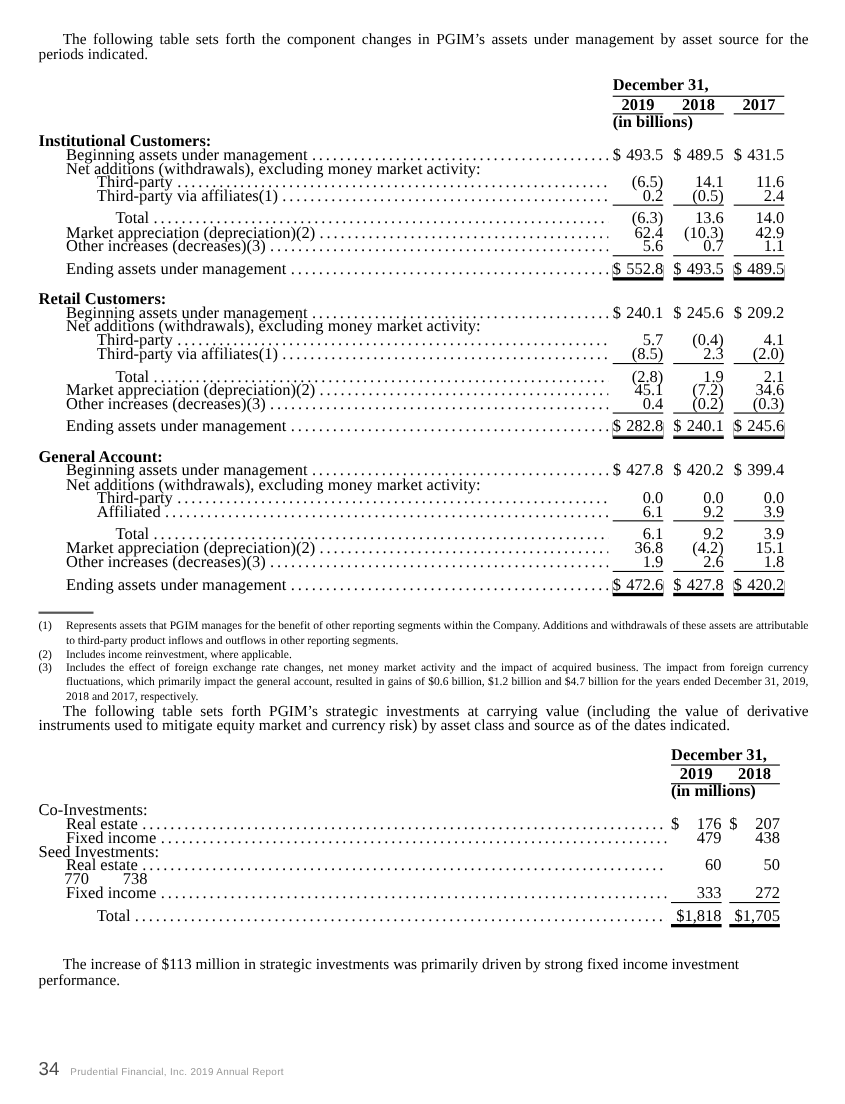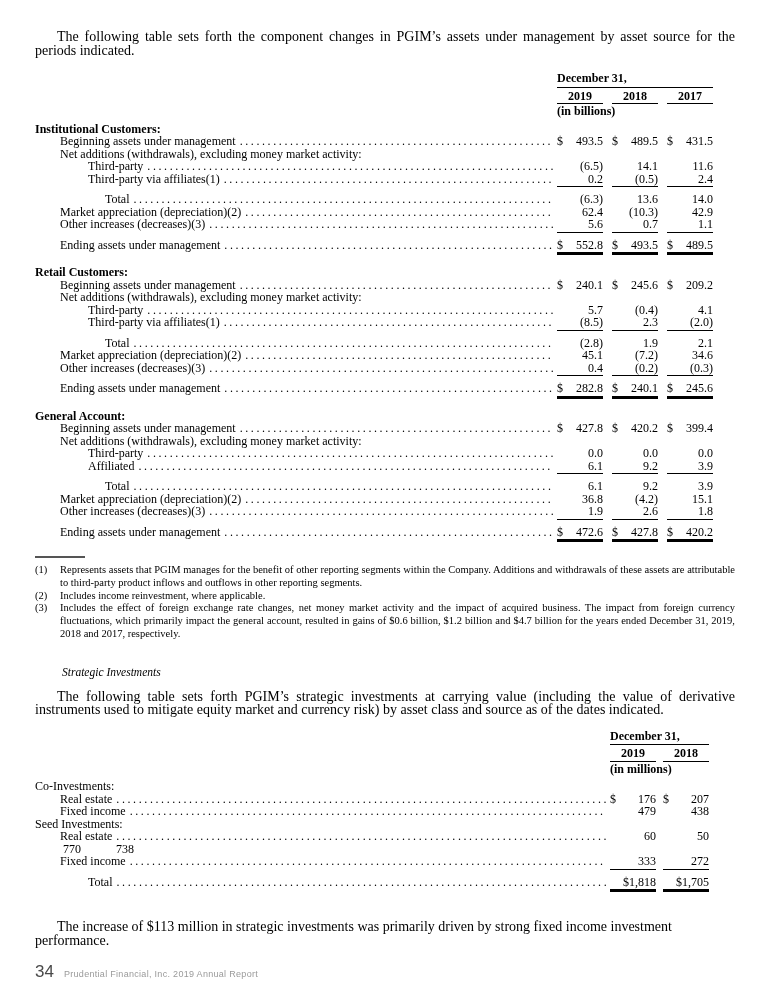--- a/index.html
+++ b/index.html
@@ -4,21 +4,21 @@
 <style>
   html,body{margin:0;padding:0;background:#fff;}
   body{width:768px;height:1004px;overflow:hidden;position:relative;
        font-family:"Liberation Serif", serif;color:#000;}
   .page{position:relative;box-sizing:border-box;width:768px;height:1004px;
         padding:30px 33px 0 35px;}
   .para{font-size:14px;line-height:13.5px;margin:0;text-align:justify;}
   .indent{text-indent:22px;}
 
   
-  .fin-table{font-size:12px;line-height:12.5px;}
+  .fin-table{font-size:15px;line-height:12.5px;}
   .t1{margin-top:15px;padding-right:22px;}
   .t2{margin-top:13px;padding-right:26px;}
   .t-row{display:flex;align-items:baseline;}
   .hrow{align-items:flex-end;}
   .t-label{flex:1;display:flex;align-items:baseline;min-width:0;white-space:nowrap;}
   .ind1{padding-left:25px;}
   .ind2{padding-left:53px;}
   .ind3{padding-left:70px;}
   .lab.b{font-weight:bold;}
   .dots{flex:1 1 auto;overflow:hidden;white-space:nowrap;min-width:6px;
@@ -548,21 +548,20 @@
     <div class="fn">
       <span class="fn-num">(2)</span>
       <span class="fn-text">Includes income reinvestment, where applicable.</span>
     </div>
     <div class="fn">
       <span class="fn-num">(3)</span>
       <span class="fn-text">Includes the effect of foreign exchange rate changes, net money market activity and the impact of acquired business. The impact from foreign currency fluctuations, which primarily impact the general account, resulted in gains of $0.6 billion, $1.2 billion and $4.7 billion for the years ended December 31, 2019, 2018 and 2017, respectively.</span>
     </div>
   </div>
 
-  <h3 class="si-head">Strategic Investments</h3>
 
   <p class="para indent">The following table sets forth PGIM’s strategic investments at carrying value (including the value of derivative instruments used to mitigate equity market and currency risk) by asset class and source as of the dates indicated.</p>
 
   <div class="fin-table t2" id="table2">
       <div class="t-row hrow">
         <div class="t-label"></div>
         <div class="nblock period-box">December 31,</div>
       </div>
       <div class="t-row hrow">
         <div class="t-label"></div>

